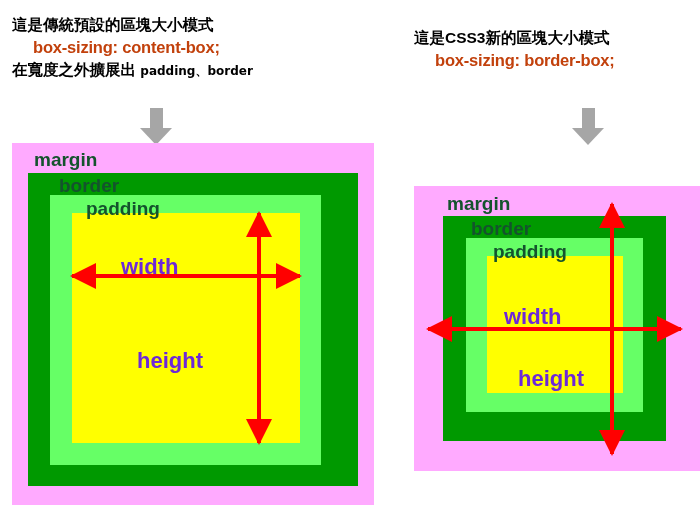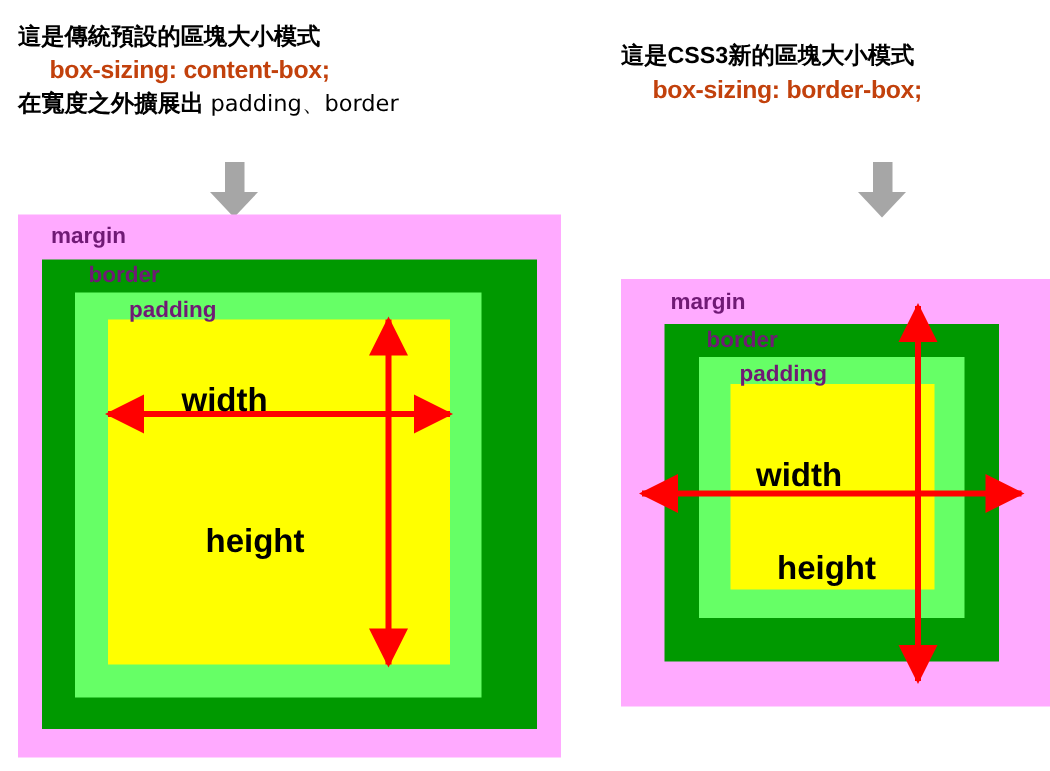--- a/index.html
+++ b/index.html
@@ -41,23 +41,23 @@
     color: #c2410c;
     font-family: Liberation Sans, sans-serif;
     letter-spacing: -0.2px;
     margin-left: 21px;
   }
   .caption .line3 {
     font-size: 15.5px;
     font-weight: 600;
   }
   .caption .line3 .mono {
-    font-weight: 400;
+    font-weight: 700;
     font-family: "DejaVu Sans", "Liberation Sans", sans-serif;
-    font-size: 15px;
+    font-size: 12px;
   }
 
   #caption-left  { left: 12px;  top: 14px; }
   #caption-right { left: 414px; top: 27px; }
 
   
   .down-arrow { position: absolute; }
   .down-arrow .shaft {
     position: absolute;
     left: 10px; top: 0;
@@ -92,33 +92,33 @@
     position: absolute;
     background: #66ff66;
   }
   .content-box {
     position: absolute;
     background: #ffff00;
   }
 
   .bm-label {
     position: absolute;
-    font-size: 15px;
+    font-size: 19px;
     font-weight: bold;
-    color: #701a75;
+    color: #14532d;
     white-space: nowrap;
     font-family: "Liberation Sans", "DejaVu Sans", sans-serif;
     text-align: center;
   }
 
   .dim-label {
     position: absolute;
     font-size: 22px;
     font-weight: bold;
-    color: #000000;
+    color: #6d28d9;
     white-space: nowrap;
     z-index: 6;
     font-family: "Liberation Sans", "DejaVu Sans", sans-serif;
   }
 
   
   .arrow-h, .arrow-v { position: absolute; z-index: 5; }
   .arrow-h .line {
     position: absolute;
     left: 0; top: 50%;

